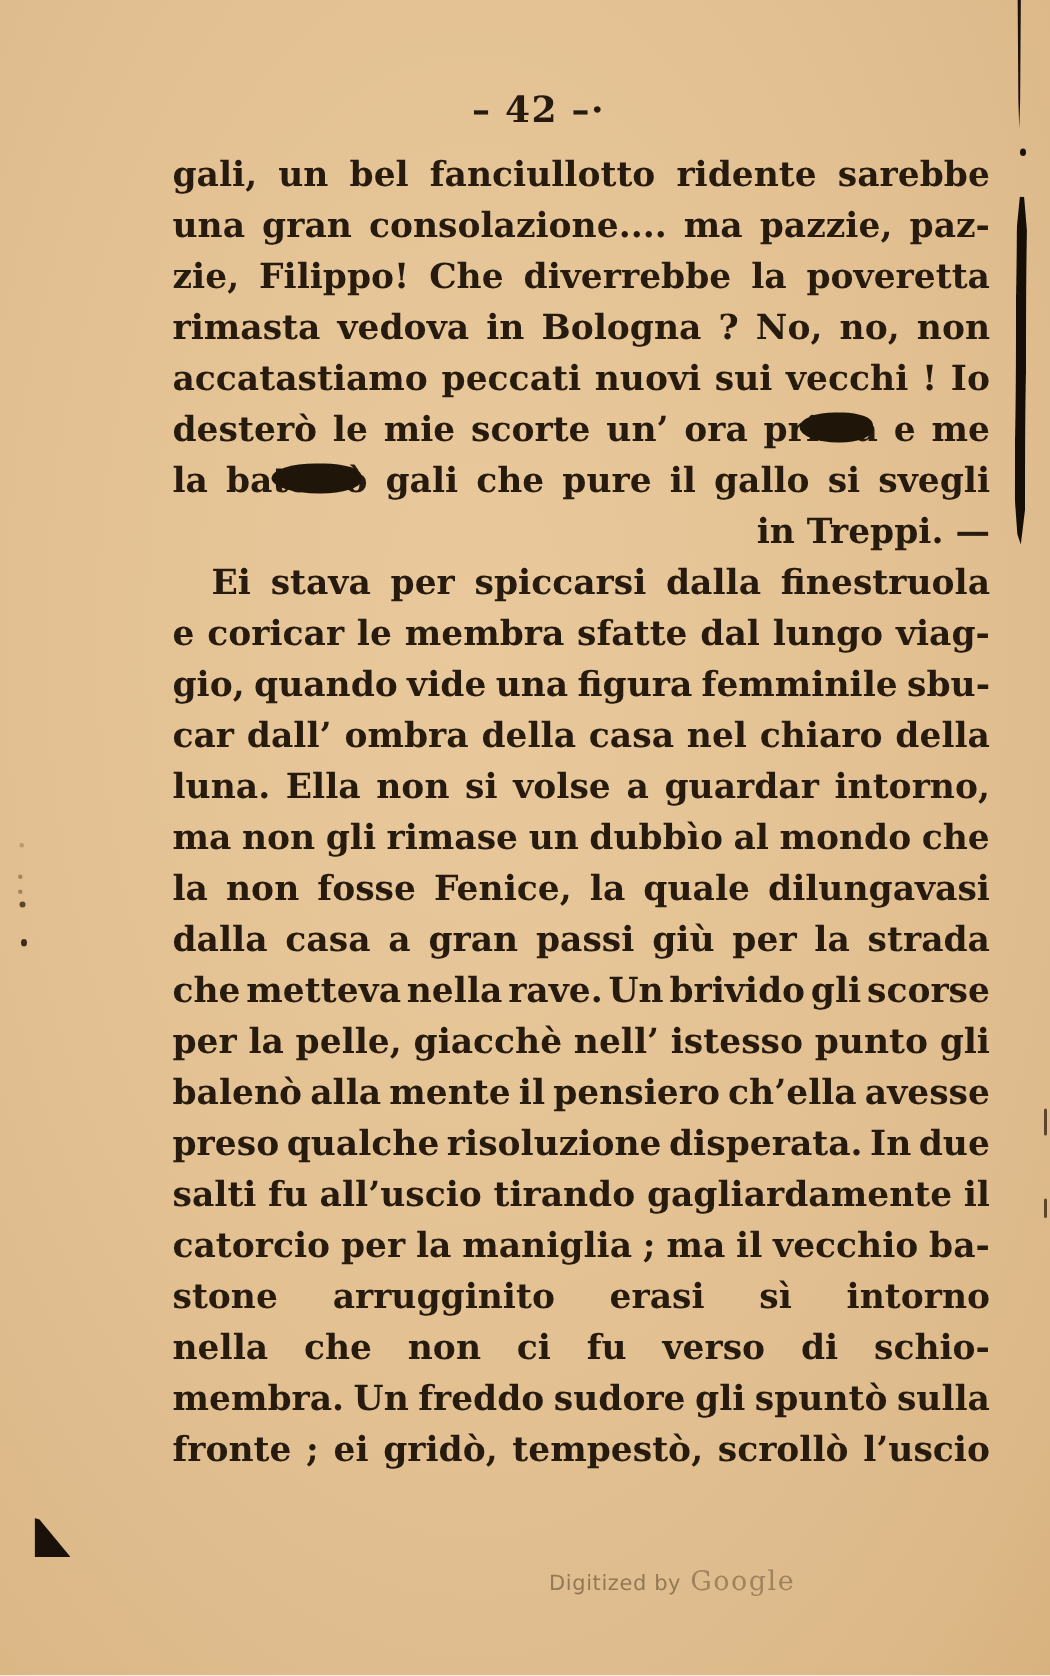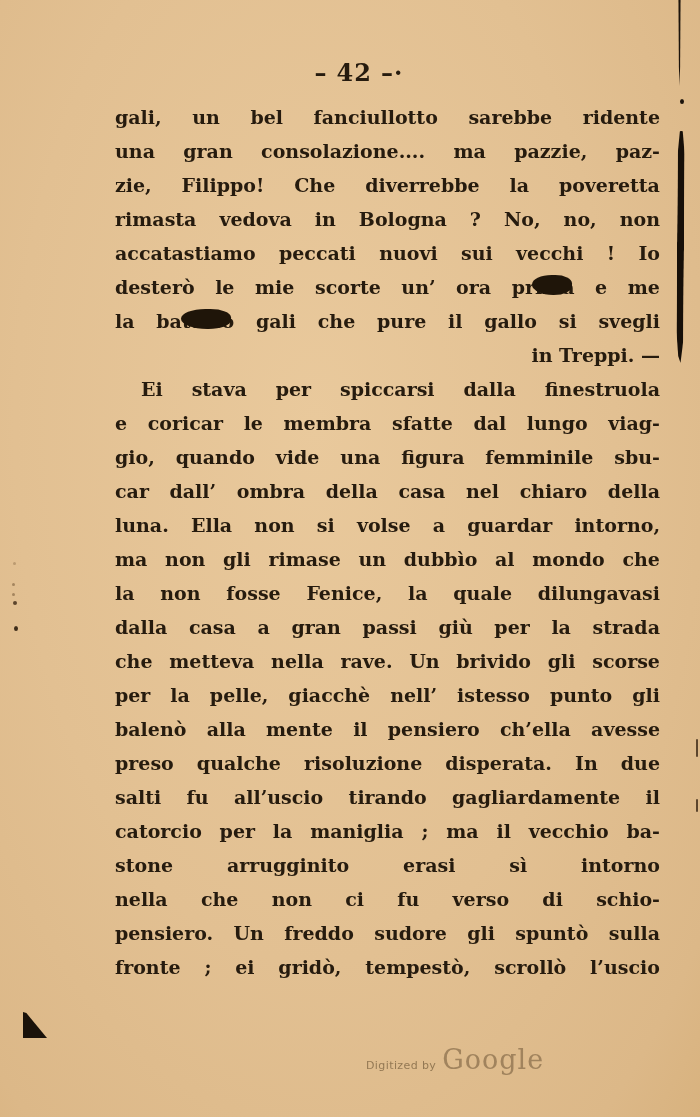--- a/index.html
+++ b/index.html
@@ -13,21 +13,21 @@
   }
   .header{
     position:absolute;top:58px;left:0;right:0;
     display:flex;justify-content:center;align-items:center;gap:9px;
     transform:translateX(9px);
     font-size:24px;font-weight:700;color:#261b0e;line-height:30px;
     letter-spacing:1px;
   }
   #text-block{
     position:absolute;left:115px;top:100px;width:545px;
-    color:#261b0e;font-size:19px;font-weight:700;
+    color:#261b0e;font-size:23px;font-weight:700;
   }
   .text-line{
     display:flex;justify-content:space-between;
     height:34px;line-height:34px;
   }
   .text-line.no-justify{justify-content:flex-end;}
   .text-line.indent{padding-left:26px;}
   .w{display:inline-block;}
   .w.blot{position:relative;}
   .w.blot::after{
@@ -53,46 +53,46 @@
   .spot-2{left:12px;top:583px;width:3px;height:3px;background:#8a6c48;opacity:.7;}
   .spot-3{left:12px;top:593px;width:3px;height:3px;background:#8a6c48;opacity:.7;}
   .spot-4{left:13px;top:601px;width:4px;height:4px;background:#5c452c;}
   .spot-5{left:14px;top:626px;width:4px;height:5px;background:#3e2d1a;}
   .watermark{
     position:absolute;left:366px;top:1044px;
     display:flex;align-items:baseline;gap:6px;
   }
   .wm-prefix{
     font-family:"DejaVu Sans","Liberation Sans",sans-serif;
-    font-size:11px;color:rgba(122,97,64,0.75);letter-spacing:.4px;
+    font-size:14px;color:rgba(122,97,64,0.75);letter-spacing:.4px;
   }
   .wm-brand{
     font-family:"DejaVu Serif","Liberation Serif",serif;
-    font-size:27px;color:rgba(122,97,64,0.62);letter-spacing:1px;
+    font-size:18px;color:rgba(122,97,64,0.62);letter-spacing:1px;
   }
 </style>
 </head>
 <body>
 
 <div id="page">
 
   <div class="header">
     <span>–</span>
     <span>42</span>
     <span>–·</span>
   </div>
 
   <div id="text-block">
       <div class="text-line">
         <span class="w">gali,</span>
         <span class="w">un</span>
         <span class="w">bel</span>
         <span class="w">fanciullotto</span>
+        <span class="w">ridente</span>
         <span class="w">sarebbe</span>
-        <span class="w">ridente</span>
       </div>
       <div class="text-line">
         <span class="w">una</span>
         <span class="w">gran</span>
         <span class="w">consolazione....</span>
         <span class="w">ma</span>
         <span class="w">pazzie,</span>
         <span class="w">paz-</span>
       </div>
       <div class="text-line">
@@ -292,21 +292,21 @@
         <span class="w">nella</span>
         <span class="w">che</span>
         <span class="w">non</span>
         <span class="w">ci</span>
         <span class="w">fu</span>
         <span class="w">verso</span>
         <span class="w">di</span>
         <span class="w">schio-</span>
       </div>
       <div class="text-line">
-        <span class="w">pensiero.</span>
+        <span class="w">membra.</span>
         <span class="w">Un</span>
         <span class="w">freddo</span>
         <span class="w">sudore</span>
         <span class="w">gli</span>
         <span class="w">spuntò</span>
         <span class="w">sulla</span>
       </div>
       <div class="text-line">
         <span class="w">fronte</span>
         <span class="w">;</span>

